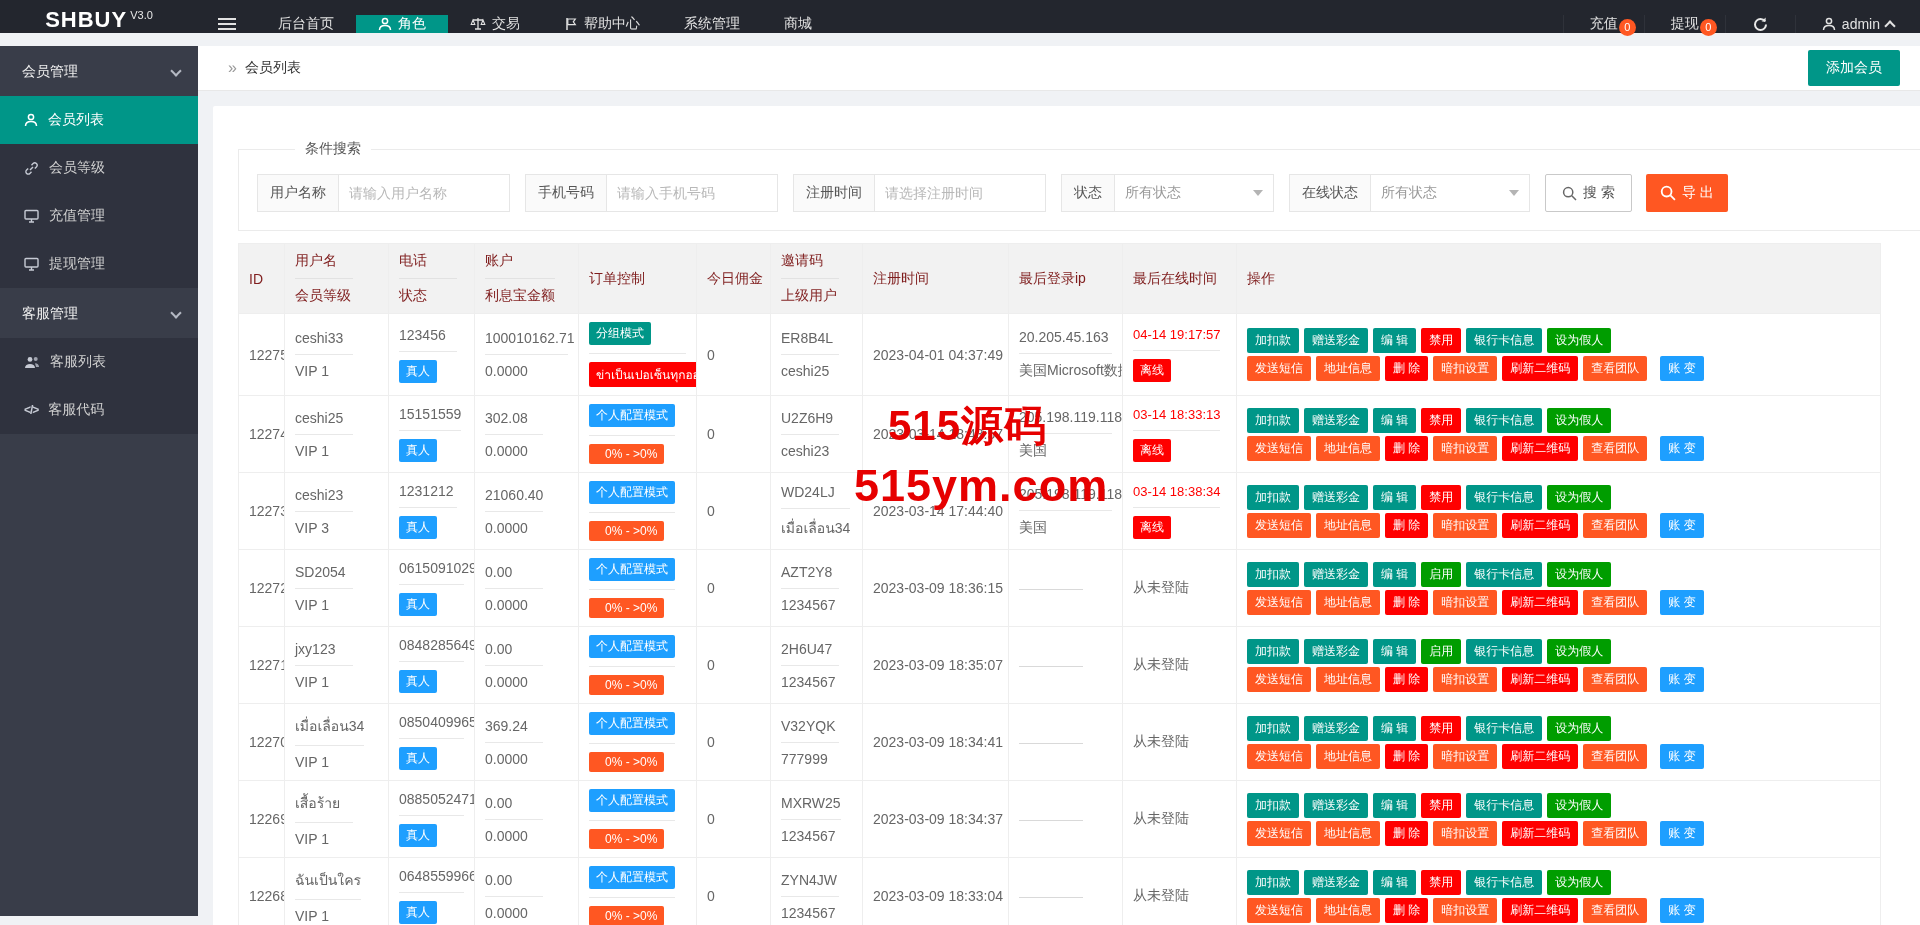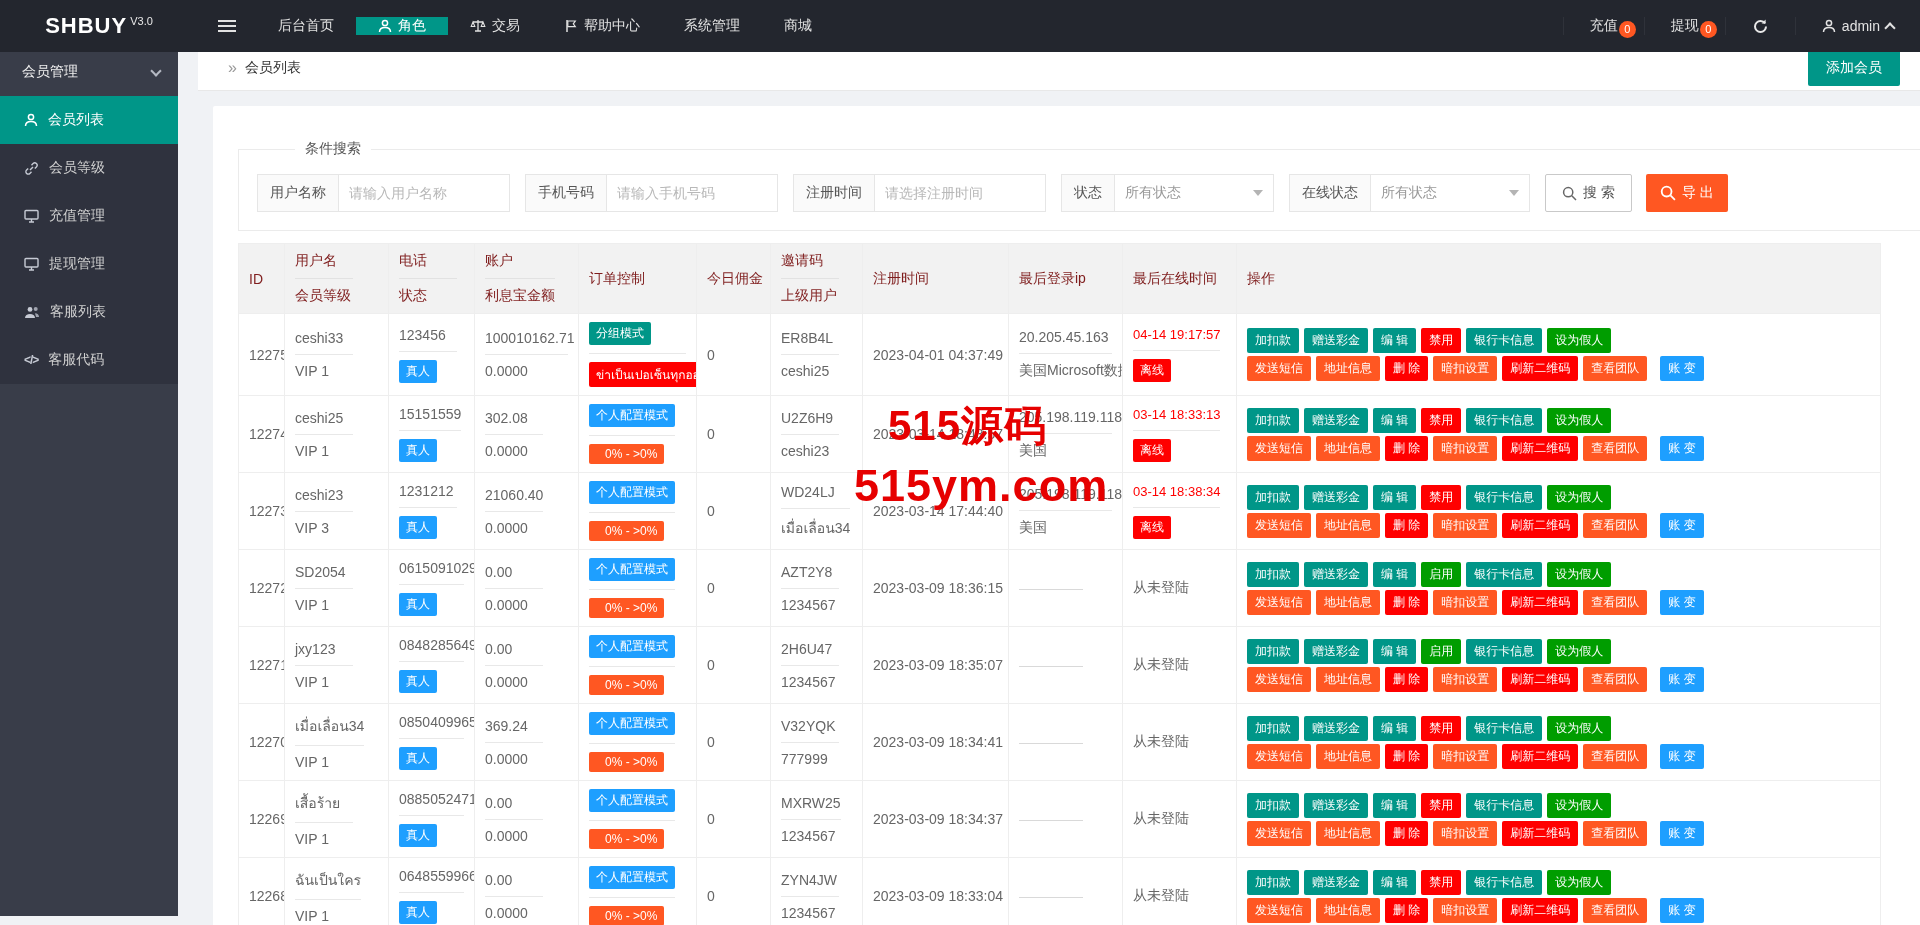--- a/index.html
+++ b/index.html
@@ -1,36 +1,36 @@
 <!DOCTYPE html>
 <html><head>
 <meta charset="utf-8">
 <style>
   * { margin:0; padding:0; box-sizing:border-box; }
   html,body { width:1920px; height:925px; overflow:hidden; background:#f0f2f5;
     font-family:"Liberation Sans","DejaVu Sans",sans-serif; font-size:14px; color:#333; }
 
   
-  .navbar { position:absolute; left:0; top:0; width:1920px; height:52px; background:#23262e; display:flex; align-items:center; z-index:30; }
+  .navbar { position:absolute; left:0; top:0; width:1920px; height:33px; background:#23262e; display:flex; align-items:flex-end; z-index:30; }
   .logo { width:198px; display:flex; align-items:center; justify-content:center; color:#fff; }
   .logo .brand { font-size:22px; font-weight:bold; letter-spacing:1px; }
   .logo .ver { font-size:11px; margin-left:3px; margin-top:-10px; color:#e8e8e8; }
   .nav-left { display:flex; align-items:stretch; }
   .nav-item { display:flex; align-items:center; gap:6px; padding:0 22px; color:#e2e2e2; font-size:14px; cursor:pointer; }
   .nav-item.active { background:#009688; color:#fff; }
   .nav-item svg { display:block; }
   .burger { display:flex; flex-direction:column; justify-content:center; gap:3px; padding:0 20px; cursor:pointer; }
   .burger i { display:block; width:18px; height:2px; background:#e2e2e2; }
   .nav-right { margin-left:auto; display:flex; align-items:stretch; }
   .nav-right .nav-item { position:relative; border-left:1px solid rgba(255,255,255,.06); padding:0 26px; }
   .badge-dot { position:absolute; top:4px; right:8px; min-width:17px; height:17px; border-radius:9px; background:#ff5722; color:#fff; font-size:11px; line-height:17px; text-align:center; padding:0 4px; }
   .chev { display:inline-block; width:8px; height:8px; border-left:2px solid #e2e2e2; border-top:2px solid #e2e2e2; transform:rotate(45deg); margin-top:4px; }
 
   
-  .sidebar { position:absolute; left:0; top:46px; bottom:9px; width:178px; background:#393d49; z-index:20; }
+  .sidebar { position:absolute; left:0; top:46px; bottom:9px; width:198px; background:#393d49; z-index:20; }
   .side-group-title { position:relative; height:50px; line-height:50px; padding-left:22px; color:#f0f0f0; font-size:14px; cursor:pointer; }
   .side-group-title .gchev { position:absolute; right:18px; top:21px; width:8px; height:8px; border-left:2px solid #b5b9c4; border-top:2px solid #b5b9c4; transform:rotate(225deg); }
   .side-item { height:48px; display:flex; align-items:center; gap:10px; padding-left:24px; background:#2f323e; color:#d0d0d0; font-size:14px; cursor:pointer; }
   .side-item svg, .side-item .txticon { color:#c6cad4; flex:0 0 auto; }
   .side-item.active { background:#009688; color:#fff; }
   .side-item.active svg { color:#fff; }
   .txticon { font-size:12px; font-weight:bold; letter-spacing:-1px; }
 
   
   .crumbbar { position:absolute; left:198px; top:46px; width:1722px; height:45px; background:#fff; border-bottom:1px solid #e8e8e8; display:flex; align-items:center; padding:0 20px 0 30px; z-index:10; }
@@ -175,20 +175,24 @@
         <path d="M5 13h5M7.5 10v3" stroke="currentColor" stroke-width="1.4"></path>
       </svg>
     <span>充值管理</span>
   </div>
   <div class="side-item">
     <svg width="15" height="14" viewBox="0 0 15 14">
         <rect x="1" y="1.5" width="13" height="8.5" rx="1" fill="none" stroke="currentColor" stroke-width="1.4"></rect>
         <path d="M5 13h5M7.5 10v3" stroke="currentColor" stroke-width="1.4"></path>
       </svg>
     <span>提现管理</span>
+  </div>
+  <div class="side-group-title">
+    <span>客服管理</span>
+    <span class="gchev"></span>
   </div>
   <div class="side-item">
     <svg width="16" height="14" viewBox="0 0 16 14">
         <circle cx="6" cy="4.4" r="2.4" fill="currentColor"></circle>
         <path d="M1 13c0-2.7 2.2-4.1 5-4.1s5 1.4 5 4.1z" fill="currentColor"></path>
         <circle cx="11.7" cy="4" r="2" fill="currentColor" opacity=".75"></circle>
         <path d="M11 8.2c2.3.1 4 1.5 4 3.8h-3" fill="currentColor" opacity=".75"></path>
       </svg>
     <span>客服列表</span>
   </div>

